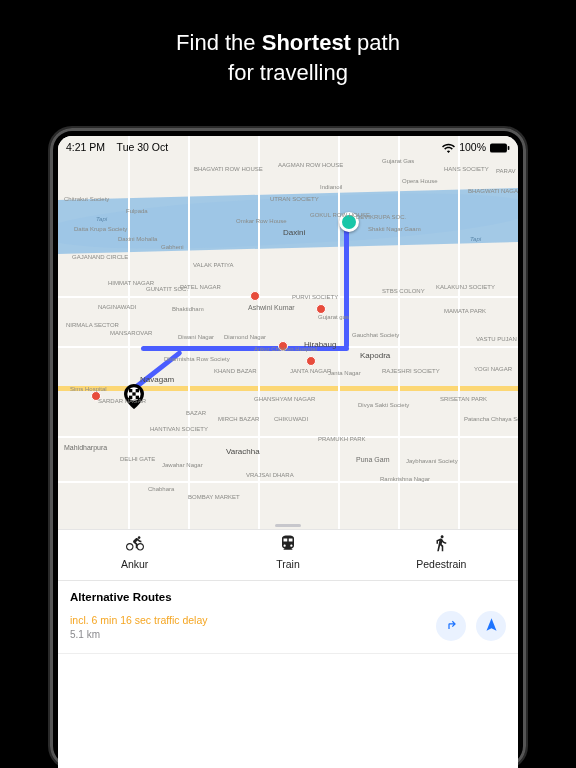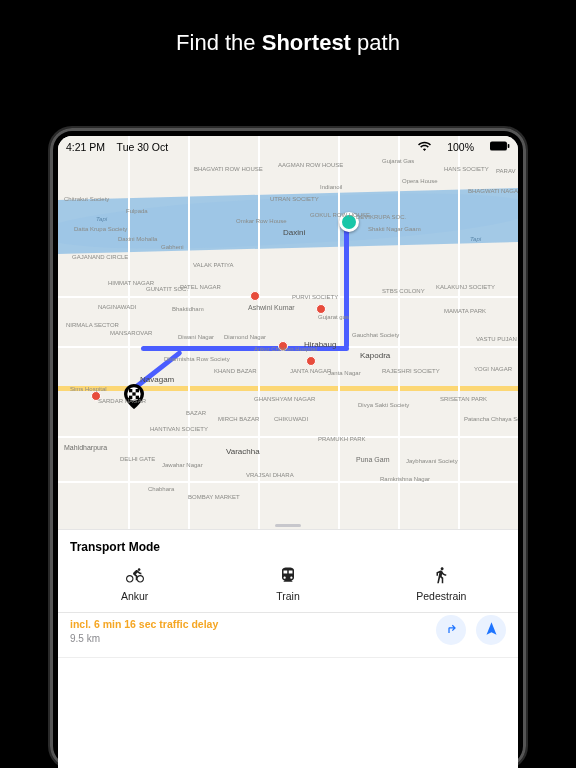--- a/index.html
+++ b/index.html
@@ -3,21 +3,21 @@
 <meta charset="utf-8">
 <style>
   html,body{margin:0;padding:0;width:576px;height:768px;background:#000;font-family:-apple-system,BlinkMacSystemFont,"Helvetica Neue",Arial,sans-serif;overflow:hidden}
   .promo-title{color:#fff;text-align:center;font-size:22px;line-height:1.35;padding:28px 0 34px;font-weight:400}
   .promo-title b{font-weight:700}
   
   .tablet{position:absolute;left:50px;top:128px;width:476px;height:640px;background:#000;border-radius:22px;box-shadow:0 0 0 2px #2a2a2a, 0 0 0 3px #555 inset}
   .screen{position:absolute;left:8px;top:8px;right:8px;bottom:0;background:#fff;border-radius:14px 14px 0 0;overflow:hidden}
   
   .status{position:absolute;left:0;right:0;top:0;height:18px;display:flex;align-items:center;justify-content:space-between;padding:2px 8px;font-size:10.5px;font-weight:500;color:#000;z-index:5}
-  .status .right{display:flex;align-items:flex-start;gap:16px}
+  .status .right{display:flex;align-items:flex-end;gap:4px}
   .wifi-icon,.batt-icon{display:inline-block}
   .batt-icon svg,.wifi-icon svg{display:block}
   
   .map{position:absolute;left:0;right:0;top:0;height:393px;background:#f3f1ec;overflow:hidden}
   .river{position:absolute;left:-20px;right:-20px;top:62px;height:46px;background:#9ec6e6;transform:rotate(-3deg);border-radius:50%/60%}
   .river2{position:absolute;left:-30px;right:-30px;top:58px;height:54px;background:#9ec6e6;transform:rotate(-1.5deg);opacity:.95}
   
   .road{position:absolute;background:#fff}
   .road.h{height:2px;left:0;right:0}
   .road.v{width:2px;top:0;bottom:0}
@@ -42,31 +42,32 @@
   .sheet{position:absolute;left:0;right:0;top:393px;bottom:0;background:#fff;border-top:1px solid #e5e5e5}
   .section-title{font-size:12px;font-weight:700;color:#000;padding:10px 12px 8px}
   .modes{display:flex;border-bottom:1px solid #e5e5e5}
   .mode{flex:1;display:flex;flex-direction:column;align-items:center;gap:4px;padding:4px 0 10px;font-size:10.5px;color:#222}
   .mode.active{color:#1e74ff}
   .mode svg{width:18px;height:18px}
   .alt-title{font-size:11.5px;font-weight:700;color:#000;padding:10px 12px 6px}
   .route-row{display:flex;align-items:center;padding:2px 12px 12px;border-bottom:1px solid #eee}
   .route-info{flex:1}
   .route-time{font-size:12.5px;font-weight:700;color:#000}
-  .route-delay{font-size:10.5px;font-weight:700;color:#f5a623;margin-top:1px}
+  .route-delay{font-size:10.5px;font-weight:400;color:#f5a623;margin-top:1px}
   .route-dist{font-size:10px;color:#8a8a8e;margin-top:3px}
   .route-actions{display:flex;gap:10px}
   .circ-btn{width:30px;height:30px;border-radius:50%;background:#eaf2ff;display:flex;align-items:center;justify-content:center}
   .circ-btn svg{width:15px;height:15px}
 </style>
 </head>
 <body>
 
 <div class="promo-title">
   <span>Find the </span><b>Shortest</b><span> path</span><br>
+  <span>for travelling</span>
 </div>
 
 <div class="tablet">
   <div class="screen">
 
     <div class="status">
       <div>
         <span>4:21 PM</span>
         <span>&nbsp;&nbsp;</span>
         <span>Tue 30 Oct</span>
@@ -198,21 +199,20 @@
       <span class="ml area" style="left:298px;top:320px">Puna Gam</span>
       <span class="ml" style="left:348px;top:322px">Jaybhavani Society</span>
       <span class="ml" style="left:322px;top:340px">Ramkrishna Nagar</span>
       <span class="ml" style="left:90px;top:350px">Chabhara</span>
       <span class="ml" style="left:130px;top:358px">BOMBAY MARKET</span>
     </div>
 
     <div class="sheet-handle"></div>
 
     <div class="sheet">
-      <div class="section-title">Transport Mode</div>
       <div class="modes">
         <div class="mode">
           <span><svg viewBox="0 0 24 24">
                 <path fill="currentColor" d="M17.5 3c-1 0-1.8.8-1.8 1.8s.8 1.8 1.8 1.8 1.8-.8 1.8-1.8S18.5 3 17.5 3zM5 12c-2.8 0-5 2.2-5 5s2.2 5 5 5 5-2.2 5-5-2.2-5-5-5zm0 8.5c-1.9 0-3.5-1.6-3.5-3.5S3.1 13.5 5 13.5 8.5 15.1 8.5 17 6.9 20.5 5 20.5zM19 12c-2.8 0-5 2.2-5 5s2.2 5 5 5 5-2.2 5-5-2.2-5-5-5zm0 8.5c-1.9 0-3.5-1.6-3.5-3.5s1.6-3.5 3.5-3.5 3.5 1.6 3.5 3.5-1.6 3.5-3.5 3.5zM13 11l2.4-2.4.8.8c1.1 1.1 2.5 1.8 4.3 1.8V9c-1.2 0-2.2-.5-3-1.2l-1.9-1.9c-.4-.4-.9-.6-1.4-.6s-1 .2-1.4.6L10 8.7c-.4.4-.6.9-.6 1.4s.2 1 .6 1.4L13 14v5h2v-6.2l-2-1.8z"></path>
               </svg></span>
           <span>Ankur</span>
         </div>
         <div class="mode">
           <span><svg viewBox="0 0 24 24">
                 <path fill="currentColor" d="M12 2c-4.4 0-8 .5-8 4v9.5C4 17.4 5.6 19 7.5 19L6 20.5V21h12v-.5L16.5 19c1.9 0 3.5-1.6 3.5-3.5V6c0-3.5-3.6-4-8-4zM7.5 17c-.8 0-1.5-.7-1.5-1.5S6.7 14 7.5 14 9 14.7 9 15.5 8.3 17 7.5 17zM11 10H6V6h5v4zm5.5 7c-.8 0-1.5-.7-1.5-1.5s.7-1.5 1.5-1.5 1.5.7 1.5 1.5S17.3 17 16.5 17zM18 10h-5V6h5v4z"></path>
@@ -220,24 +220,25 @@
           <span>Train</span>
         </div>
         <div class="mode">
           <span><svg viewBox="0 0 24 24">
                 <path fill="currentColor" d="M13.5 5.5c1.1 0 2-.9 2-2s-.9-2-2-2-2 .9-2 2 .9 2 2 2zM9.8 8.9L7 23h2.1l1.8-8 2.1 2v6h2v-7.5l-2.1-2 .6-3c1.3 1.5 3.3 2.5 5.5 2.5V11c-1.9 0-3.5-1-4.3-2.4l-1-1.6c-.4-.6-1.1-1-1.7-1-.3 0-.5 0-.8.1L6 8.3V13h2V9.7l1.8-.8z"></path>
               </svg></span>
           <span>Pedestrain</span>
         </div>
       </div>
 
+      <div class="alt-title">Alternative Routes</div>
       <div class="route-row">
         <div class="route-info">
           <div class="route-delay">incl. 6 min 16 sec traffic delay</div>
-          <div class="route-dist">9.5 km</div>
+          <div class="route-dist">5.1 km</div>
         </div>
         <div class="route-actions">
           <div class="circ-btn">
             <span><svg viewBox="0 0 24 24">
                   <path fill="#1e74ff" d="M14 6l-1.4 1.4L15.2 10H9c-1.1 0-2 .9-2 2v7h2v-7h6.2l-2.6 2.6L14 16l5-5-5-5z"></path>
                 </svg></span>
           </div>
           <div class="circ-btn">
             <span><svg viewBox="0 0 24 24">
                   <path fill="#1e74ff" d="M12 2L4 22l8-4 8 4L12 2z"></path>

